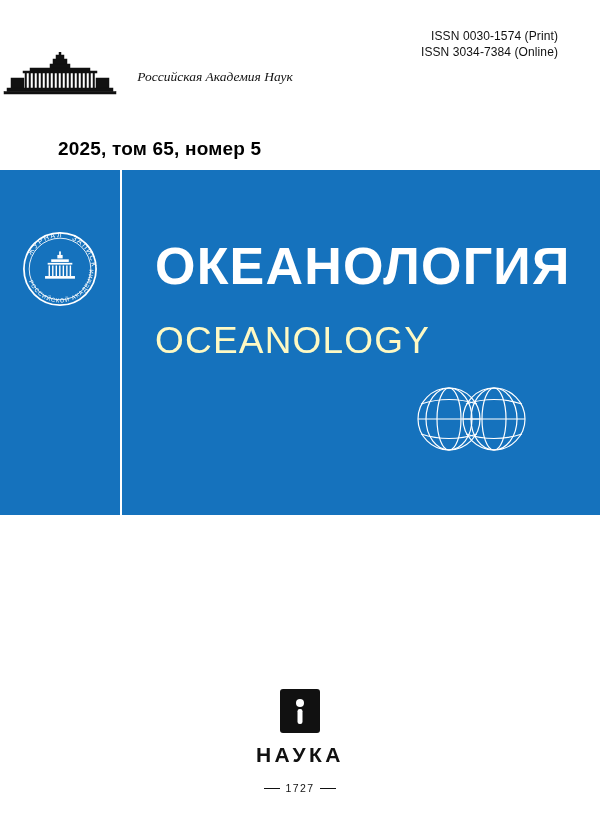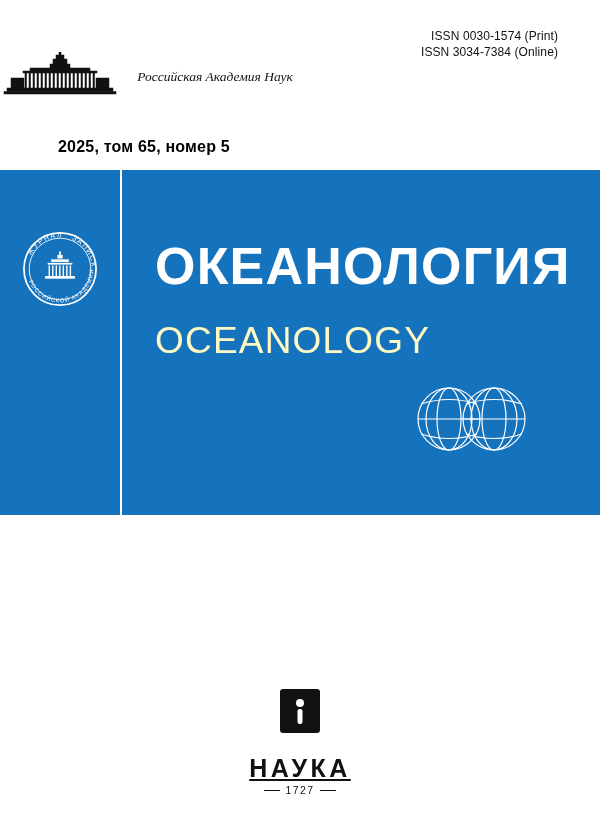--- a/index.html
+++ b/index.html
@@ -57,21 +57,21 @@
   .issue-line {
     position: absolute;
     top: 138px;
     left: 58px;
     right: 52px;
     display: flex;
     justify-content: space-between;
     align-items: baseline;
   }
   .issue-left, .issue-right {
-    font-size: 16px;
+    font-size: 19px;
     font-weight: bold;
     color: #000;
     letter-spacing: 0.2px;
   }
 
   
   .blue-panel {
     position: absolute;
     top: 170px;
     left: 0;
@@ -139,29 +139,28 @@
     display: flex;
     flex-direction: column;
     align-items: center;
   }
   .nauka-logo {
     width: 42px;
     height: 46px;
     display: block;
   }
   .nauka-name {
-    margin-top: 20px;
-    font-size: 25px;
+    margin-top: 9px;
+    font-size: 21px;
     font-weight: bold;
     letter-spacing: 3.5px;
     color: #111;
-    text-decoration: underline;
   }
   .nauka-year-wrap {
-    margin-top: 1px;
+    margin-top: 15px;
     display: flex;
     align-items: center;
     gap: 6px;
   }
   .nauka-rule {
     width: 16px;
     height: 1px;
     background: #111;
   }
   .nauka-year {

